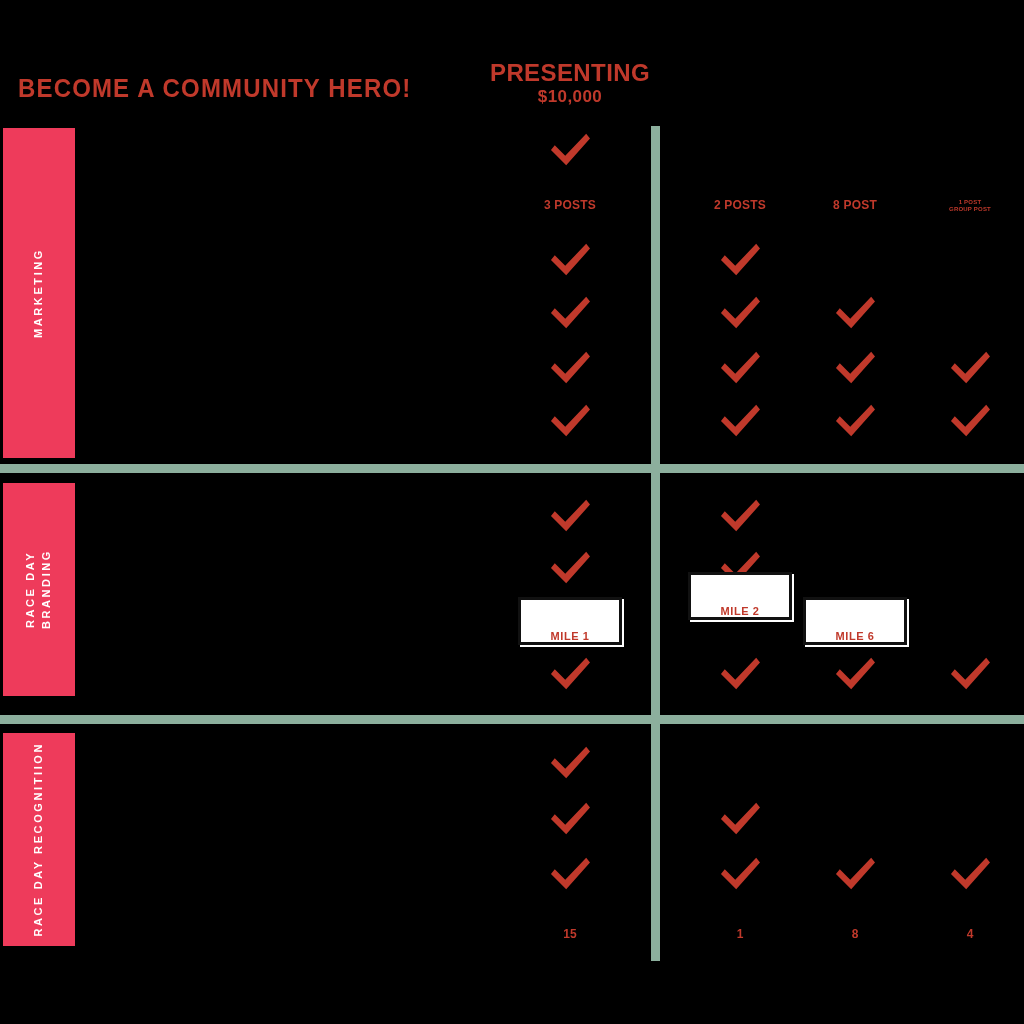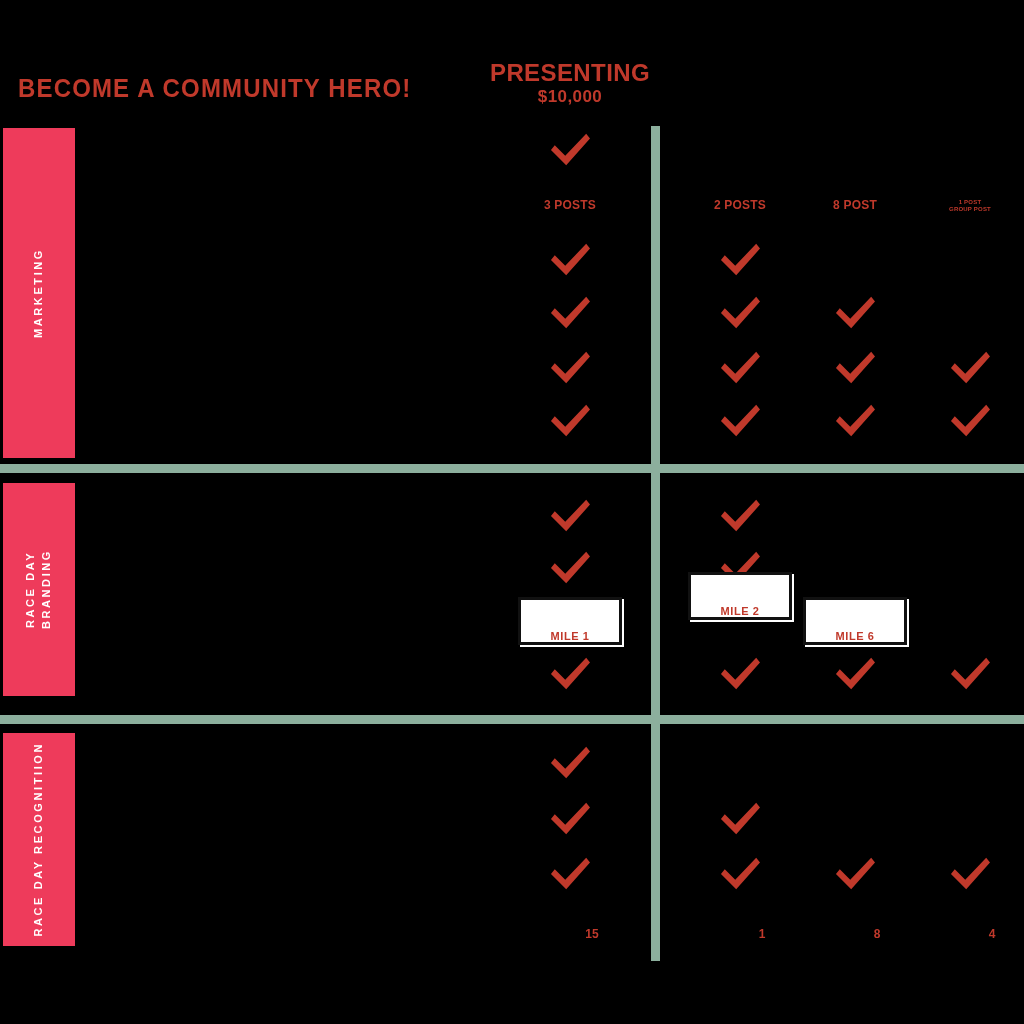--- a/index.html
+++ b/index.html
@@ -102,21 +102,20 @@
   .count-label.tiny { font-size: 6px; }
 
   
   .total-number {
     position: absolute;
     color: #C0392B;
     font-weight: bold;
     font-size: 12px;
     text-align: center;
     transform: translate(-50%, -50%);
-    margin-left: 22px;
   }
 
   
   .mile-box {
     position: absolute;
     width: 98px;
     height: 42px;
     background: #FFFFFF;
     border: 3px solid #111111;
     box-shadow: 2px 2px 0 0 #FFFFFF;

